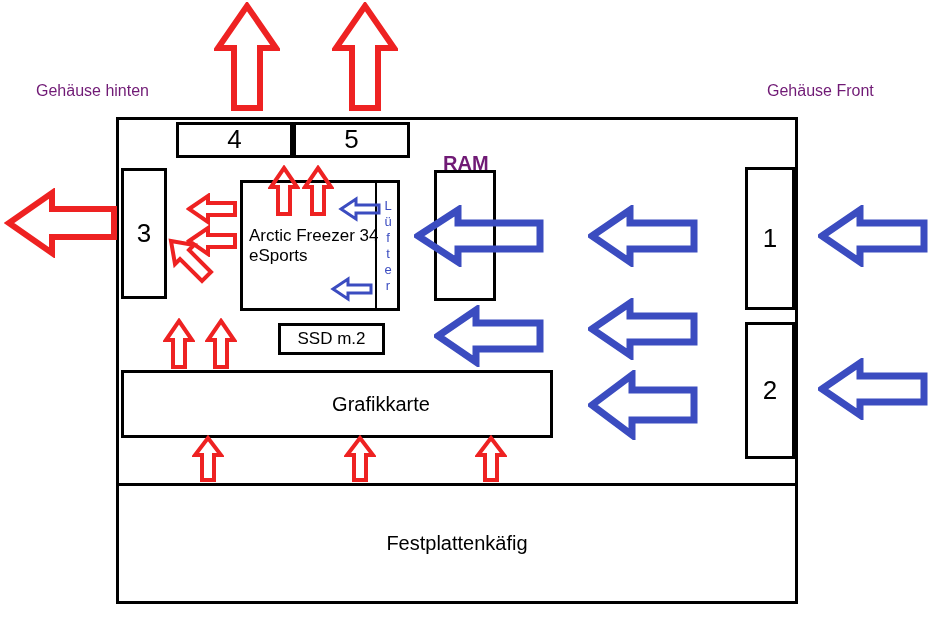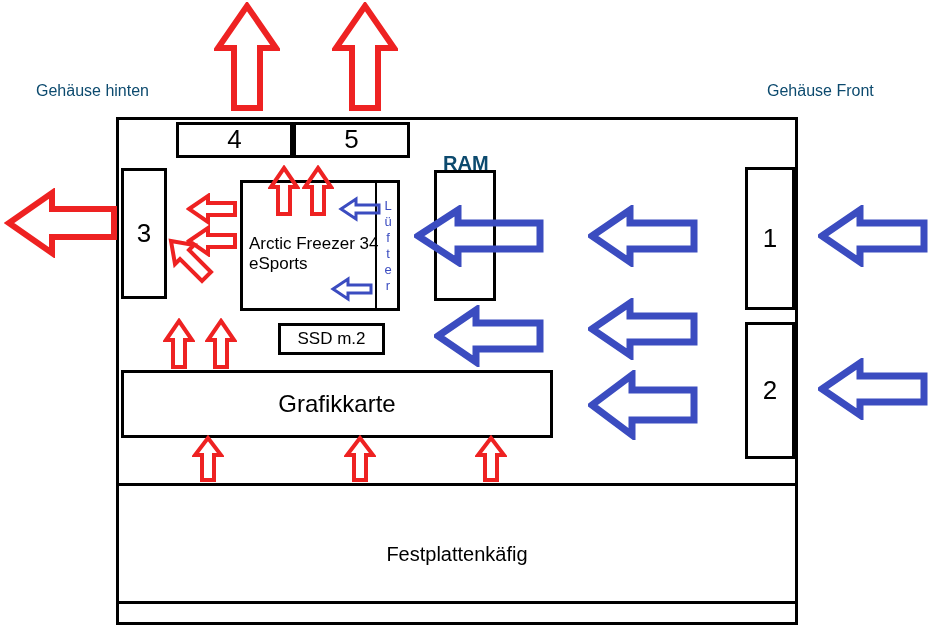--- a/index.html
+++ b/index.html
@@ -5,21 +5,21 @@
   html,body{margin:0;padding:0;}
   body{
     width:939px;height:626px;
     background:#ffffff;
     font-family:"Liberation Sans", sans-serif;
     color:#000;
     position:relative;
     overflow:hidden;
   }
   .stage{position:absolute;left:0;top:0;width:939px;height:626px;}
-  .lbl{position:absolute;font-size:16px;color:#0c4a6e;white-space:nowrap;text-align:center;}
+  .lbl{position:absolute;font-size:16px;color:#701a75;white-space:nowrap;text-align:center;}
   .box{position:absolute;border:3px solid #000;box-sizing:border-box;background:transparent;}
   .box .t{
     position:absolute;left:0;top:0;width:100%;height:100%;
     display:flex;align-items:center;justify-content:center;
     text-align:center;font-size:17px;line-height:1.15;
   }
   .bignum .t{font-size:26px;}
   .arrow{position:absolute;}
   .vert-text{
     writing-mode:vertical-rl;
@@ -52,39 +52,39 @@
   </div>
 
   <div class="box bignum" style="left:745px;top:167px;width:50px;height:143px;">
     <div class="t">1</div>
   </div>
   <div class="box bignum" style="left:745px;top:322px;width:50px;height:137px;">
     <div class="t">2</div>
   </div>
 
   <div class="box" style="left:240px;top:180px;width:160px;height:131px;">
-    <div class="t" style="padding:8px 6px;text-align:left;justify-content:flex-start;">Arctic Freezer 34 eSports</div>
+    <div class="t" style="padding:0 6px;text-align:left;justify-content:flex-start;">Arctic Freezer 34 eSports</div>
   </div>
 
   <div class="box" style="left:375px;top:180px;width:25px;height:131px;border-width:2px;"></div>
   <div style="position:absolute;left:378px;top:190px;width:20px;height:112px;display:flex;align-items:center;justify-content:center;">
     <span class="vert-text">Lüfter</span>
   </div>
 
   <div class="box" style="left:434px;top:170px;width:62px;height:131px;"></div>
 
   <div class="box" style="left:278px;top:323px;width:107px;height:32px;">
     <div class="t">SSD m.2</div>
   </div>
 
   <div class="box" style="left:121px;top:370px;width:432px;height:68px;">
-    <div class="t" style="font-size:24px;">Grafikkarte</div>
+    <div class="t" style="font-size:20px;padding-left:44px;">Grafikkarte</div>
   </div>
 
-  <div class="box" style="left:116px;top:483px;width:682px;height:142px;">
+  <div class="box" style="left:116px;top:483px;width:682px;height:121px;">
     <div class="t" style="font-size:20px;">Festplattenkäfig</div>
   </div>
 
   <svg class="arrow" style="left:214px;top:2px;width:66px;height:110px;" viewBox="0 0 66 110">
     <polygon points="33,4 62,46 46,46 46,106 20,106 20,46 4,46" fill="none" stroke="#ee2222" stroke-width="6"></polygon>
   </svg>
 
   <svg class="arrow" style="left:332px;top:2px;width:66px;height:110px;" viewBox="0 0 66 110">
     <polygon points="33,4 62,46 46,46 46,106 20,106 20,46 4,46" fill="none" stroke="#ee2222" stroke-width="6"></polygon>
   </svg>

